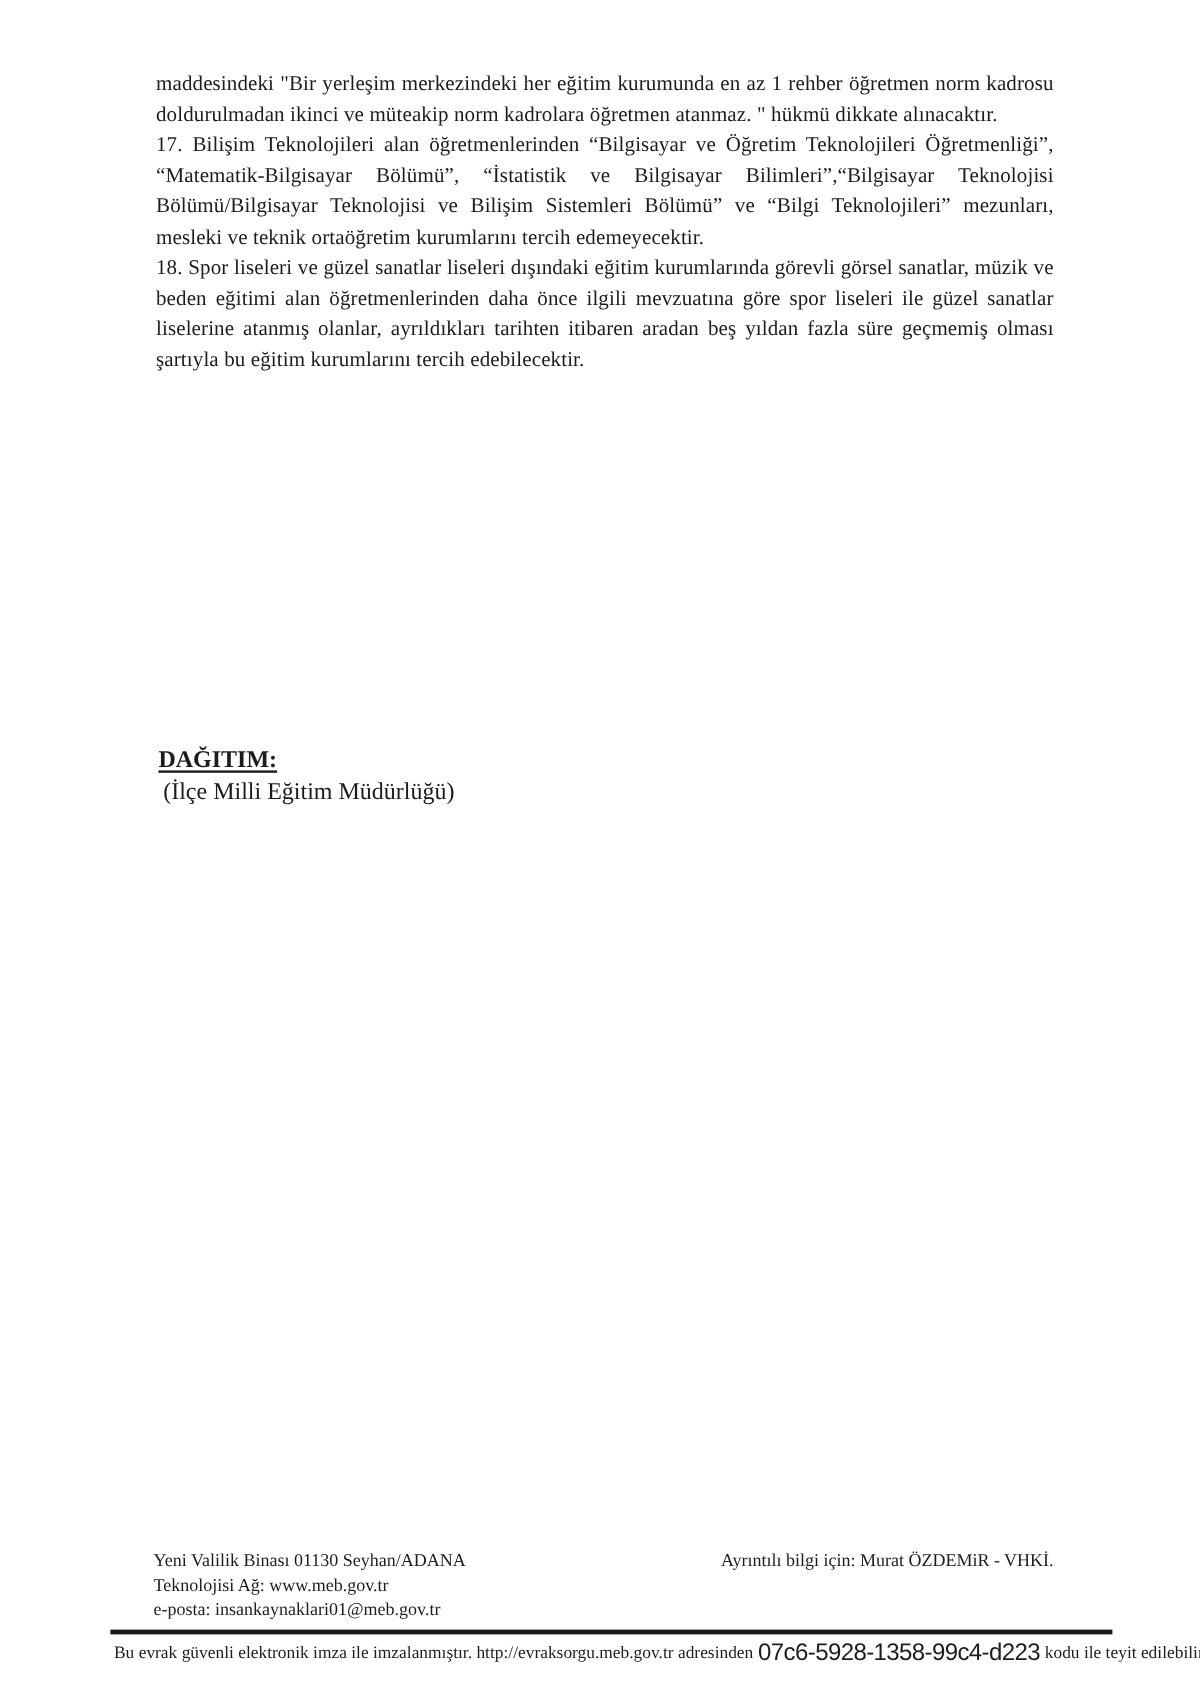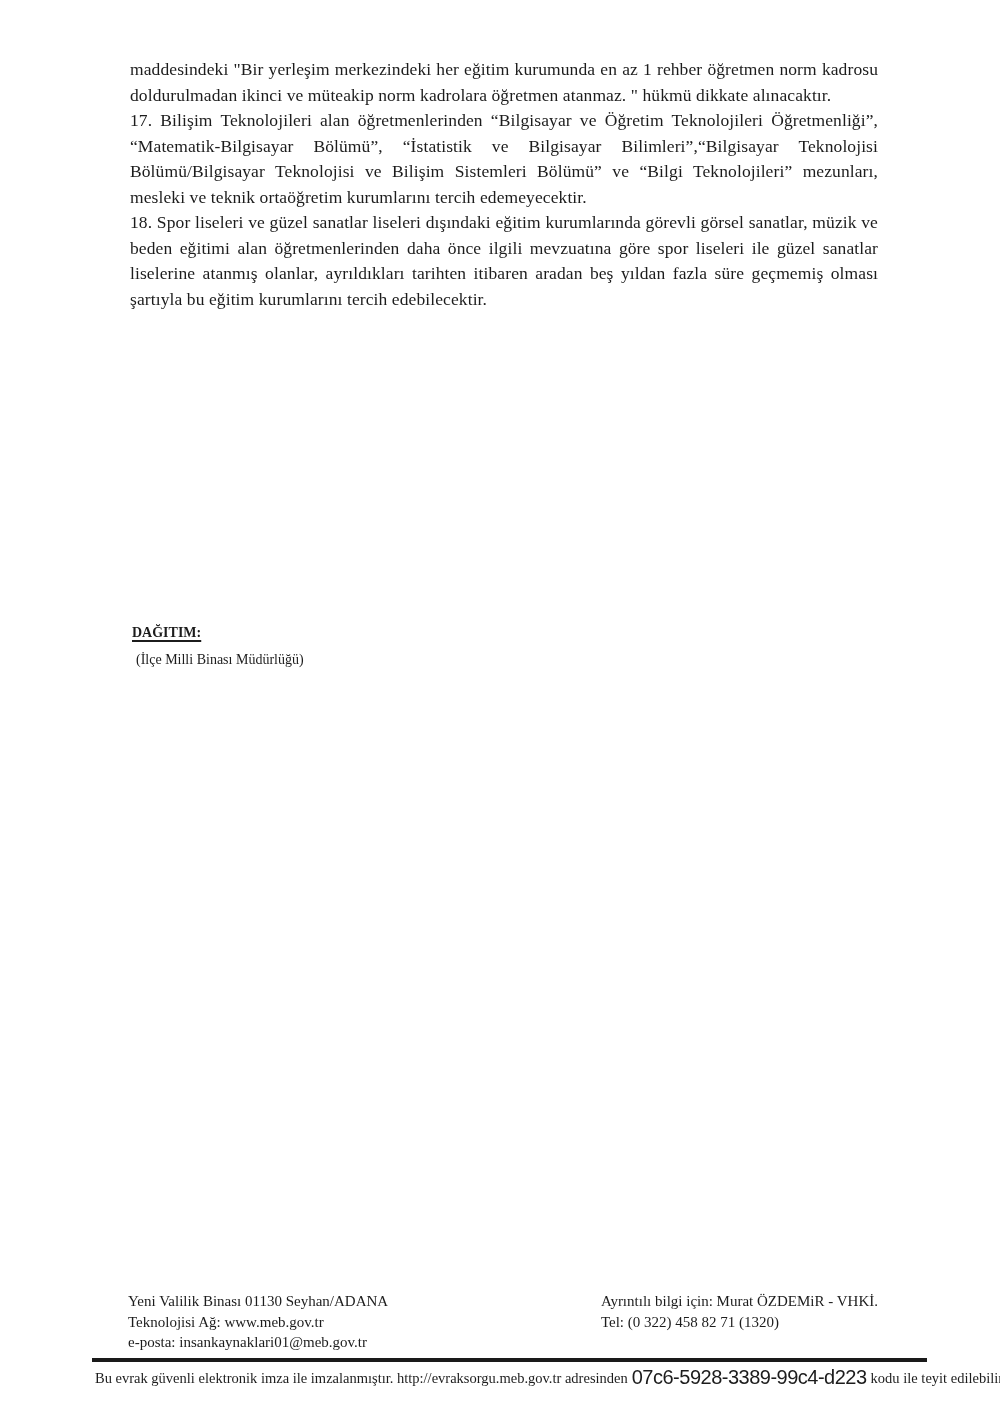--- a/index.html
+++ b/index.html
@@ -29,21 +29,21 @@
     line-height: 25.5px;
     text-align: justify;
     text-align-last: left;
     letter-spacing: 0.1px;
   }
   
   .dagitim {
     position: absolute;
     top: 620px;
     left: 132px;
-    font-size: 14px;
+    font-size: 20px;
     line-height: 26.5px;
   }
   .dagitim-heading {
     font-weight: bold;
     text-decoration: underline;
     text-underline-offset: 3px;
     text-decoration-thickness: 2px;
   }
   .dagitim-line {
     padding-left: 4px;
@@ -53,21 +53,21 @@
     position: absolute;
     top: 1291px;
     left: 128px;
     width: 750px;
     display: flex;
     justify-content: space-between;
     font-size: 15px;
     line-height: 20.5px;
   }
   .footer-left { text-align: left; }
-  .footer-right { }
+  .footer-right { text-align: right; }
   
   .footer-rule {
     position: absolute;
     top: 1358px;
     left: 92px;
     width: 835px;
     height: 4px;
     background: #1a1a1a;
   }
   
@@ -97,34 +97,33 @@
 <div class="page">
 
   <div class="body-text">
     <p>maddesindeki "Bir yerleşim merkezindeki her eğitim kurumunda en az 1 rehber öğretmen norm kadrosu doldurulmadan ikinci ve müteakip norm kadrolara öğretmen atanmaz. " hükmü dikkate alınacaktır.</p>
     <p>17. Bilişim Teknolojileri alan öğretmenlerinden “Bilgisayar ve Öğretim Teknolojileri Öğretmenliği”, “Matematik-Bilgisayar Bölümü”, “İstatistik ve Bilgisayar Bilimleri”,“Bilgisayar Teknolojisi Bölümü/Bilgisayar Teknolojisi ve Bilişim Sistemleri Bölümü” ve “Bilgi Teknolojileri” mezunları, mesleki ve teknik ortaöğretim kurumlarını tercih edemeyecektir.</p>
     <p>18. Spor liseleri ve güzel sanatlar liseleri dışındaki eğitim kurumlarında görevli görsel sanatlar, müzik ve beden eğitimi alan öğretmenlerinden daha önce ilgili mevzuatına göre spor liseleri ile güzel sanatlar liselerine atanmış olanlar, ayrıldıkları tarihten itibaren aradan beş yıldan fazla süre geçmemiş olması şartıyla bu eğitim kurumlarını tercih edebilecektir.</p>
   </div>
 
   <div class="dagitim">
     <div class="dagitim-heading">DAĞITIM:</div>
-    <div class="dagitim-line">(İlçe Milli Binası Müdürlüğü)</div>
+    <div class="dagitim-line">(İlçe Milli Eğitim Müdürlüğü)</div>
   </div>
 
   <div class="footer-info">
     <div class="footer-left">
       <div>Yeni Valilik Binası 01130 Seyhan/ADANA</div>
       <div>Teknolojisi Ağ: www.meb.gov.tr</div>
       <div>e-posta: insankaynaklari01@meb.gov.tr</div>
     </div>
     <div class="footer-right">
       <div>Ayrıntılı bilgi için: Murat ÖZDEMiR - VHKİ.</div>
-      <div>Tel: (0 322) 458 82 71 (1320)</div>
     </div>
   </div>
 
   <div class="footer-rule"></div>
 
   <div class="verify-line">
-    <span class="verify-text">Bu evrak güvenli elektronik imza ile imzalanmıştır. http://evraksorgu.meb.gov.tr adresinden</span><span class="verify-code">07c6-5928-3389-99c4-d223</span><span class="verify-text">kodu ile teyit edilebilir.</span>
+    <span class="verify-text">Bu evrak güvenli elektronik imza ile imzalanmıştır. http://evraksorgu.meb.gov.tr adresinden</span><span class="verify-code">07c6-5928-1358-99c4-d223</span><span class="verify-text">kodu ile teyit edilebilir.</span>
   </div>
 
 </div>
 
 </body></html>

